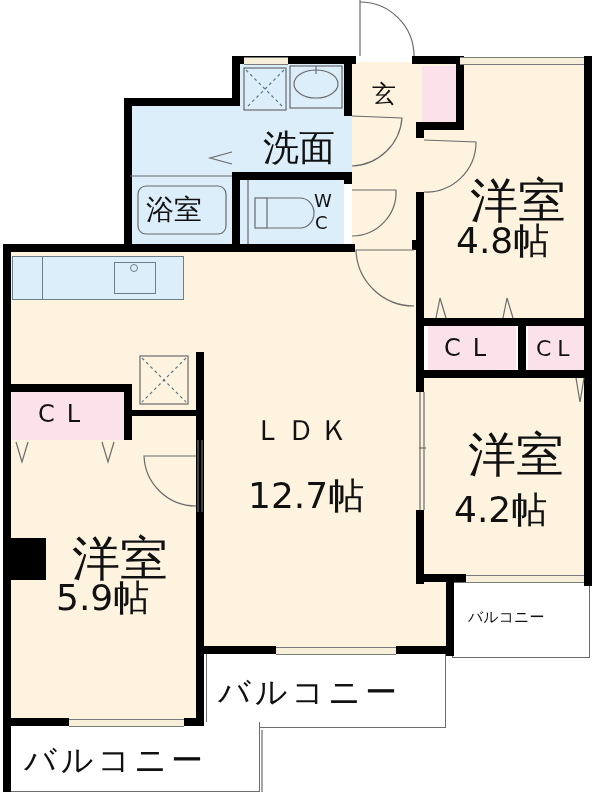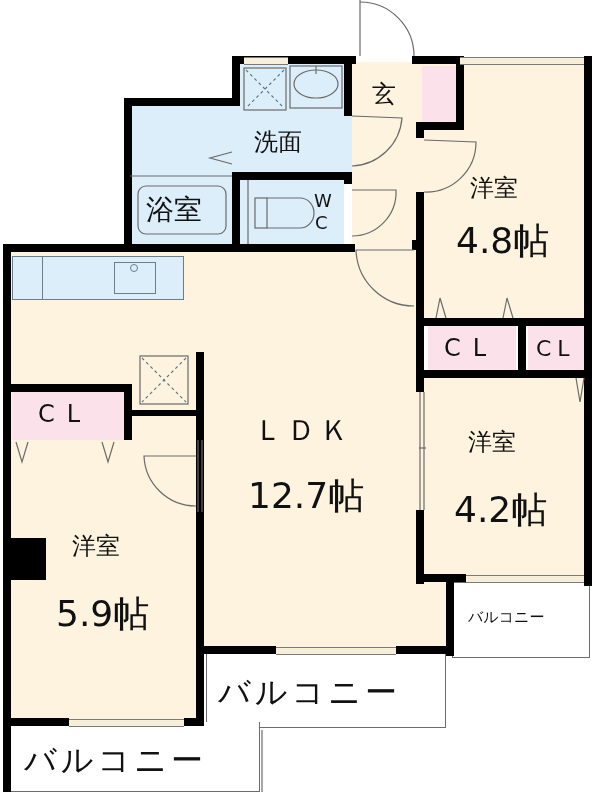--- a/index.html
+++ b/index.html
@@ -5,21 +5,21 @@
   html, body { margin:0; padding:0; background:#ffffff; }
   body { width:600px; height:800px; position:relative; overflow:hidden;
          font-family: "DejaVu Sans", sans-serif; }
   .abs { position:absolute; box-sizing:border-box; }
   .floor { background:#fdf3df; }
   .wet { background:#dbeefa; }
   .closet { background:#fbe2ea; }
   .wall { background:#000; }
   .balc { background:#fff; border:1.5px solid #6c6c6c; }
   .label { position:absolute; color:#111; text-align:center; line-height:1; white-space:nowrap; }
-  .room-name { font-size:24px; }
+  .room-name { font-size:48px; }
   .room-size { font-size:36px; }
   .cl { font-size:24px; letter-spacing:12px; }
   .cl-small { font-size:22px; letter-spacing:6px; }
   .window { position:absolute; background:#f7efd9; border-top:1.5px solid #7a7a7a; border-bottom:1.5px solid #7a7a7a; }
   svg { position:absolute; left:0; top:0; }
 </style>
 </head>
 <body>
 
 <div class="abs floor" style="left:352px;top:62px;width:70px;height:188px;"></div>
@@ -136,37 +136,37 @@
 
   <g stroke="#5a7a8a" stroke-width="1.2" stroke-dasharray="3,3">
     <line x1="246" y1="70" x2="284" y2="108"></line>
     <line x1="284" y1="70" x2="246" y2="108"></line>
     <line x1="142" y1="358" x2="186" y2="402"></line>
     <line x1="186" y1="358" x2="142" y2="402"></line>
   </g>
 </svg>
 
 <div class="label" style="left:372px;top:82px;font-size:24px;">玄</div>
-<div class="label" style="left:254px;top:130px;font-size:24px;">洗面</div>
+<div class="label" style="left:263px;top:130px;font-size:36px;">洗面</div>
 <div class="abs" style="left:138px;top:186px;width:88px;height:48px;"></div>
 <div class="label" style="left:146px;top:196px;font-size:28px;">浴室</div>
 <div class="label" style="left:314px;top:192px;font-size:18px;">W</div>
 <div class="label" style="left:315px;top:214px;font-size:18px;">C</div>
 
 <div class="label room-name" style="left:470px;top:176px;">洋室</div>
 <div class="label room-size" style="left:456px;top:223px;">4.8帖</div>
 
 <div class="label room-name" style="left:468px;top:430px;">洋室</div>
 <div class="label room-size" style="left:454px;top:492px;">4.2帖</div>
 
 <div class="label room-name" style="left:254px;top:416px;font-size:29px;letter-spacing:4px;">ＬＤＫ</div>
 <div class="label room-size" style="left:248px;top:478px;">12.7帖</div>
 
 <div class="label room-name" style="left:72px;top:534px;">洋室</div>
-<div class="label room-size" style="left:56px;top:596px;">5.9帖</div>
+<div class="label room-size" style="left:56px;top:580px;">5.9帖</div>
 
 <div class="label cl" style="left:444px;top:336px;">CL</div>
 <div class="label cl-small" style="left:536px;top:338px;">CL</div>
 <div class="label cl" style="left:38px;top:402px;">CL</div>
 
 <div class="label" style="left:468px;top:610px;font-size:15px;">バルコニー</div>
 <div class="label" style="left:218px;top:676px;font-size:32px;letter-spacing:4px;">バルコニー</div>
 <div class="label" style="left:24px;top:744px;font-size:32px;letter-spacing:4px;">バルコニー</div>
 
 </body></html>

